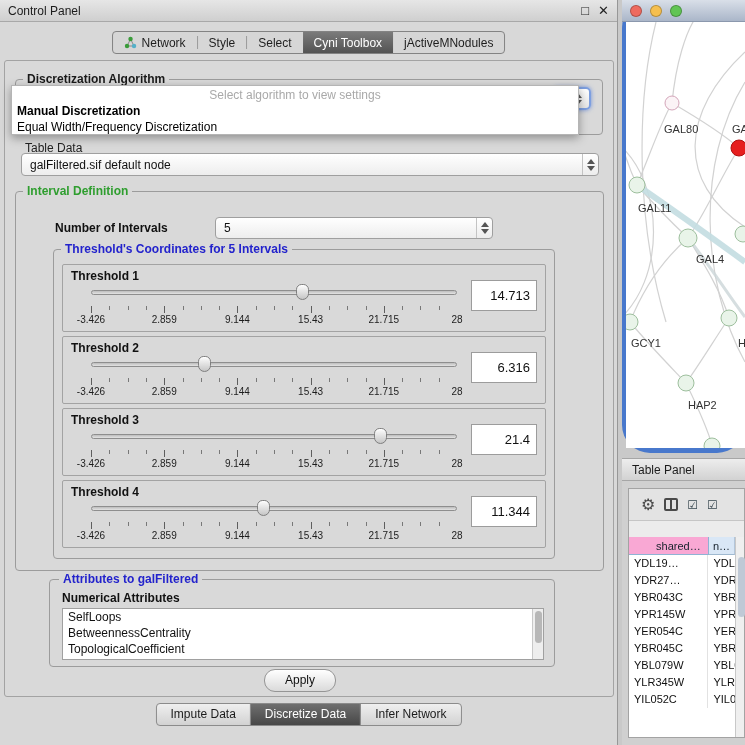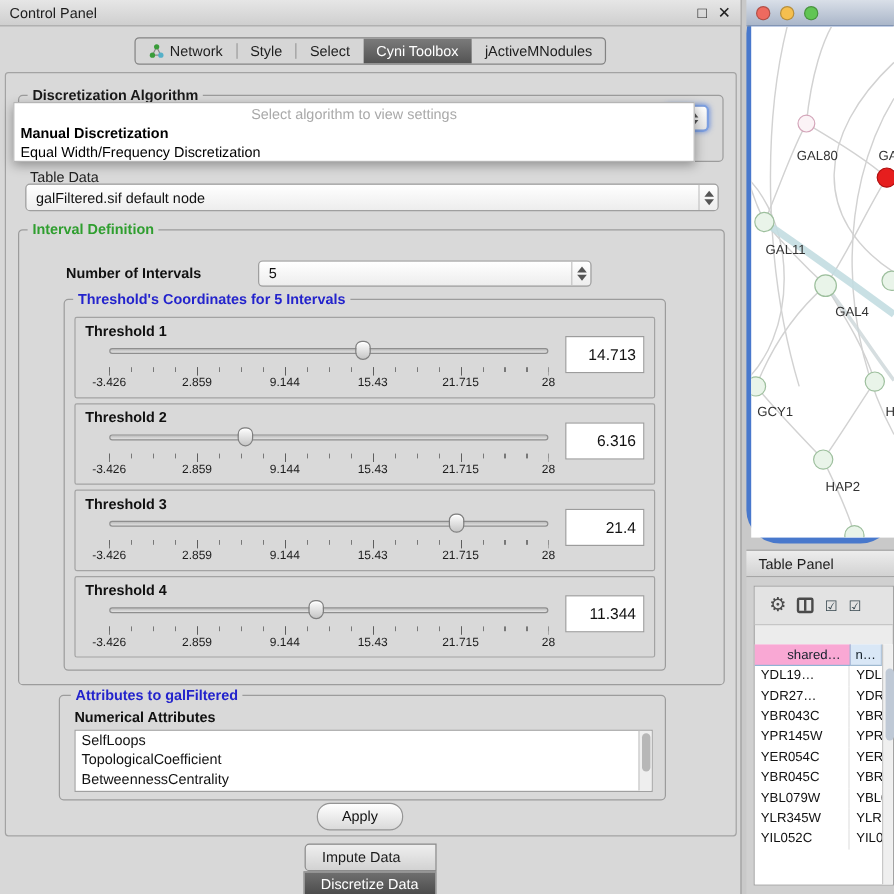--- a/index.html
+++ b/index.html
@@ -80,21 +80,21 @@
     border:1px solid #a0a0a0; overflow:hidden; }
   .attr-list .list-item { font-size:12px; color:#111; line-height:16px; padding-left:5px; white-space:nowrap; }
   .vscroll { position:absolute; right:0; top:0; bottom:0; width:11px; background:#eeeeee; border-left:1px solid #c8c8c8; }
   .vscroll .thumb { position:absolute; left:2px; top:2px; width:7px; height:32px; background:#b7b7b7; border-radius:4px; }
 
   .apply-btn { position:absolute; left:259px; top:608px; width:72px; height:23px; border:1px solid #959595;
     border-radius:11px; background:linear-gradient(#ffffff,#dadada); font-size:12px; color:#111;
     text-align:center; line-height:21px; }
 
   
-  .bottom-tabs { position:absolute; top:703px; left:50%; transform:translateX(-50%); display:flex; height:23px;flex-direction:column; }
+  .bottom-tabs { position:absolute; top:703px; left:50%; transform:translateX(-50%); display:flex; height:23px; }
   .btab { padding:0 14px; line-height:21px; font-size:12px; color:#1b1b1b; border:1px solid #8b8b8b;
     background:linear-gradient(#efefef,#d2d2d2); margin-left:-1px; white-space:nowrap; }
   .btab:first-child { border-radius:4px 0 0 4px; margin-left:0; }
   .btab:last-child { border-radius:0 4px 4px 0; }
   .btab.selected { background:linear-gradient(#6f6f6f,#474747); color:#fff; }
 
   
   #network-window { position:absolute; left:622px; top:0; width:123px; height:453px; background:#4878cc;border-radius:28px; }
   .net-titlebar { position:absolute; left:0; top:0; right:0; height:22px;
     background:linear-gradient(#d9dfe8,#aab6c9); border-bottom:1px solid #8b98ad;
@@ -284,22 +284,22 @@
             </div>
           <div class="thr-value">11.344</div>
         </div>
       </div>
       <div class="group-title gt-blue" style="left:56px; top:181px;">Threshold's Coordinates for 5 Intervals</div>
 
       <div class="groupbox" style="left:44px; top:518px; width:506px; height:88px;">
         <div class="bold-label" style="left:12px; top:11px;">Numerical Attributes</div>
         <div class="attr-list">
           <div class="list-item">SelfLoops</div>
+            <div class="list-item">BetweennessCentrality</div>
             <div class="list-item">TopologicalCoefficient</div>
-            <div class="list-item">BetweennessCentrality</div>
             <div class="vscroll">
             <div class="thumb"></div>
           </div>
         </div>
       </div>
       <div class="group-title gt-blue" style="left:54px; top:511px;">Attributes to galFiltered</div>
 
       <div class="apply-btn">Apply</div>
     </div>
 

